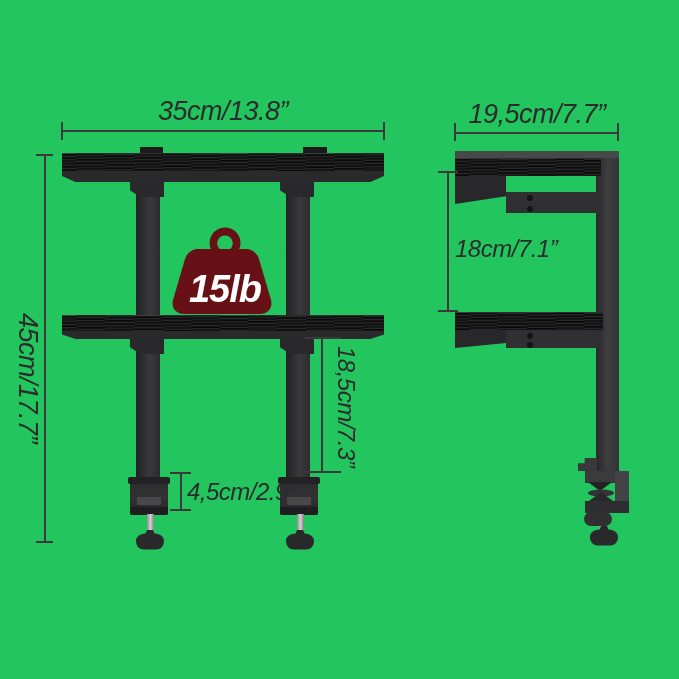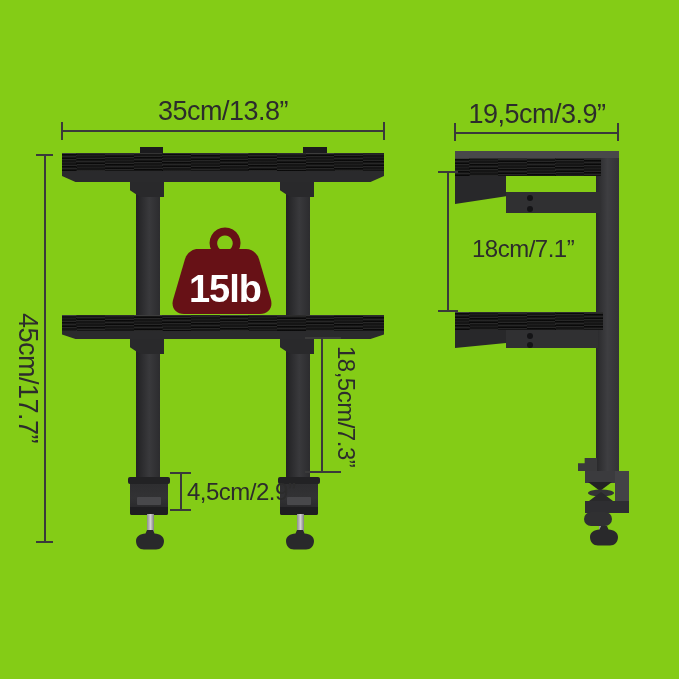--- a/index.html
+++ b/index.html
@@ -1,19 +1,20 @@
 <!DOCTYPE html>
 <html><head>
 <meta charset="utf-8">
 <style>
   html,body{margin:0;padding:0;}
   .stage{
     position:relative;width:679px;height:679px;overflow:hidden;
-    background:#84cc16;
+    background:#22c55e;
     font-family:"Liberation Sans", sans-serif;
+    font-style:italic;
   }
   .abs{position:absolute;}
   .grp{position:absolute;left:0;top:0;width:679px;height:679px;}
   
   .dline{position:absolute;background:#3a3a3a;}
   .dlabel{
     position:absolute;color:#2c2c2c;letter-spacing:-0.5px;
     font-size:27px;line-height:1.05;white-space:nowrap;
   }
   .dlabel.small{font-size:24px;}
@@ -108,38 +109,38 @@
     <div class="dlabel small vlabel" style="left:329px;top:346px;height:122px;width:30px;">18,5cm/7.3”</div>
 
     <div class="dline" style="left:180px;top:473px;width:2px;height:38px;"></div>
     <div class="dline" style="left:170px;top:472px;width:21px;height:2px;"></div>
     <div class="dline" style="left:170px;top:509px;width:21px;height:2px;"></div>
     <div class="dlabel small" style="left:187px;top:479px;">4,5cm/2.9”</div>
   </div>
 
   <div class="grp">
 
-    <div class="dlabel center" style="left:455px;top:100px;width:164px;">19,5cm/3.9”</div>
+    <div class="dlabel center" style="left:455px;top:100px;width:164px;">19,5cm/7.7”</div>
     <div class="dline" style="left:455px;top:132px;width:164px;height:2px;"></div>
     <div class="dline" style="left:454px;top:123px;width:2px;height:18px;"></div>
     <div class="dline" style="left:617px;top:123px;width:2px;height:18px;"></div>
 
     <div class="abs pole" style="left:596px;top:151px;width:23px;height:322px;"></div>
 
     <div class="abs" style="left:455px;top:151px;width:164px;height:7px;background:#48484a;"></div>
     <div class="abs wood" style="left:455px;top:158px;width:146px;height:18px;"></div>
     <div class="abs panel" style="left:455px;top:176px;width:51px;height:28px;"></div>
     <div class="abs arm" style="left:506px;top:192px;width:95px;height:21px;"></div>
     <div class="bolt" style="left:527px;top:195px;"></div>
     <div class="bolt" style="left:527px;top:206px;"></div>
 
     <div class="dline" style="left:447px;top:172px;width:2px;height:140px;"></div>
     <div class="dline" style="left:438px;top:171px;width:20px;height:2px;"></div>
     <div class="dline" style="left:438px;top:310px;width:20px;height:2px;"></div>
-    <div class="dlabel small" style="left:472px;top:236px;">18cm/7.1”</div>
+    <div class="dlabel small" style="left:455px;top:236px;">18cm/7.1”</div>
 
     <div class="abs wood" style="left:455px;top:312px;width:148px;height:18px;"></div>
     <div class="abs panel" style="left:455px;top:330px;width:51px;height:18px;"></div>
     <div class="abs arm" style="left:506px;top:330px;width:92px;height:18px;"></div>
     <div class="bolt" style="left:527px;top:333px;"></div>
     <div class="bolt" style="left:527px;top:342px;"></div>
 
     <div class="abs" style="left:578px;top:458px;width:19px;height:13px;background:#39393b;clip-path:polygon(0 40%,35% 40%,35% 0,100% 0,100% 100%,0 100%);"></div>
     <div class="abs" style="left:585px;top:471px;width:44px;height:12px;background:#3b3b3e;"></div>
     <div class="abs" style="left:615px;top:471px;width:14px;height:42px;background:#434346;"></div>

